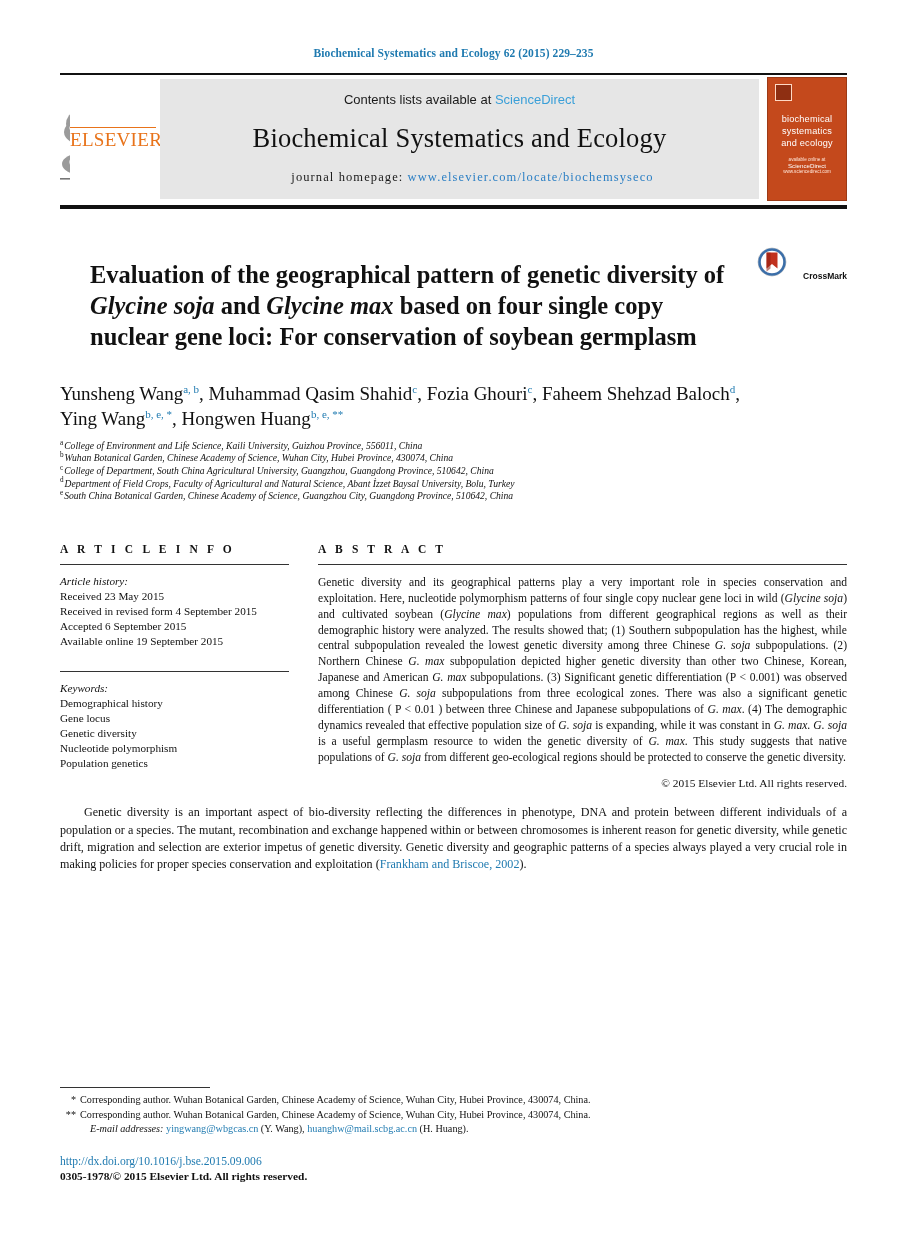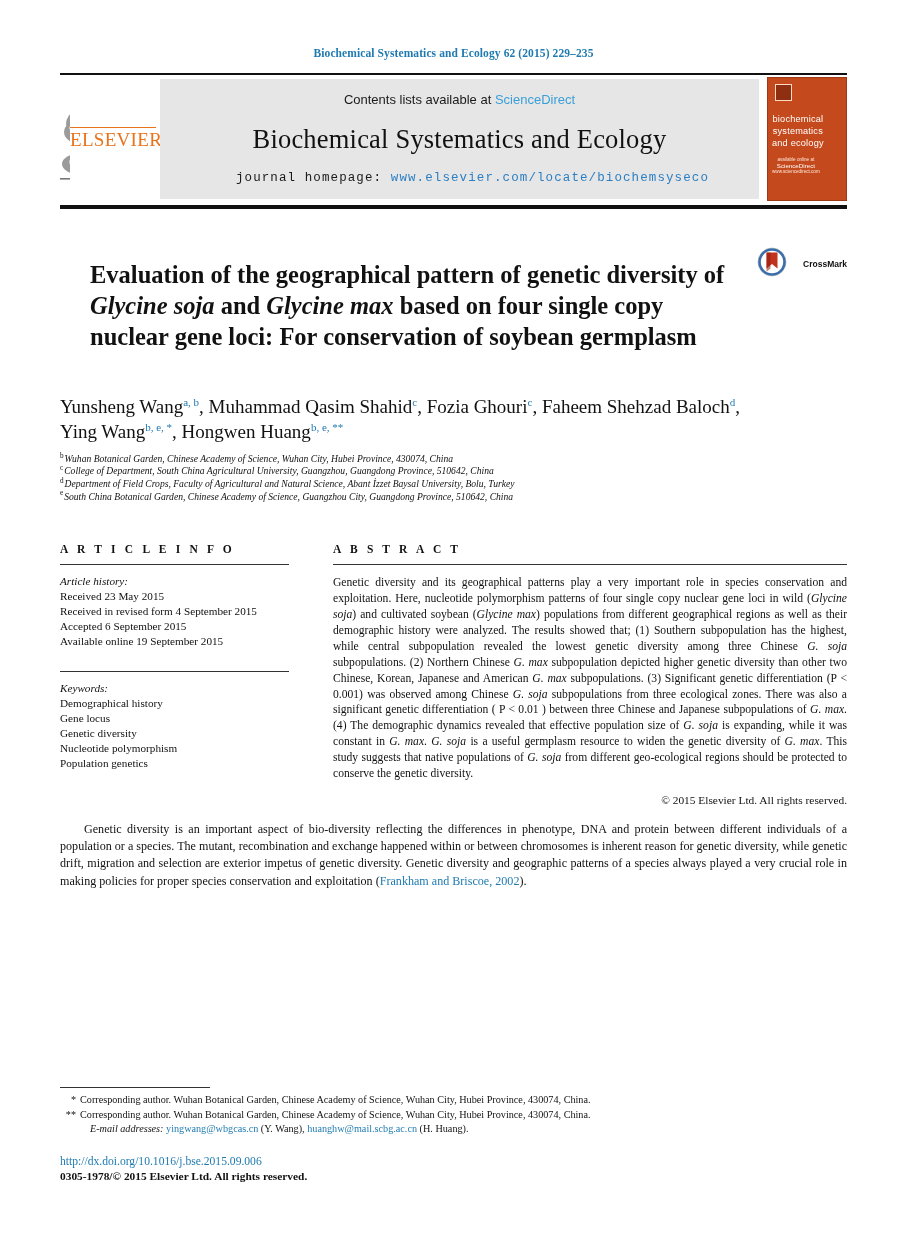--- a/index.html
+++ b/index.html
@@ -91,39 +91,39 @@
   .contents-line .sd {
     color: #3a9fd8;
   }
   .journal-name {
     font-family: "Liberation Serif", serif;
     font-size: 26.5px;
     color: #111;
     letter-spacing: .2px;
   }
   .homepage-line {
-    font-family: Liberation Mono, monospace;
+    font-family: Liberation Serif, serif;
     font-size: 12.5px;
     letter-spacing: 1.1px;
     color: #1a1a1a;
     padding-left: 26px;
   }
   .homepage-line .url {
     color: #2b7fc4;
   }
   .cover-thumb {
     width: 80px;
     flex: 0 0 80px;
     margin-left: 8px;
     background: #c4491c;
     border: 1px solid #9c3a16;
     box-sizing: border-box;
     display: flex;
     flex-direction: column;
-    align-items: flex-start;
+    align-items: center;
     padding: 6px 4px 20px 4px;
     margin-top: 2px;
     margin-bottom: 2px;
   }
   .cover-badge {
     width: 15px;
     height: 15px;
     background: #8e2f12;
     border: 1px solid #ffd9c4;
     align-self: flex-start;
@@ -170,33 +170,33 @@
     color: #111;
     max-width: 690px;
     margin-left: 30px;
   }
   .title-text i { font-style: italic; }
   .crossmark {
     flex: 0 0 auto;
     margin-left: 10px;
     margin-top: 4px;
     display: flex;
-    align-items: center;
+    align-items: flex-end;
     gap: 16px;
   }
   .crossmark-label {
     font-family: "Liberation Sans", sans-serif;
     font-size: 8.5px;
     font-weight: bold;
     color: #111;
   }
 
   
   .authors {
-    margin-top: 25px;
+    margin-top: 12px;
     font-family: "Liberation Serif", serif;
     font-size: 19px;
     line-height: 25px;
     color: #111;
     max-width: 720px;
   }
   .authors sup {
     color: #1f7ab0;
     font-size: 11px;
     vertical-align: super;
@@ -215,21 +215,21 @@
     font-size: 7.2px;
     vertical-align: super;
     line-height: 0;
     padding-right: 1px;
   }
 
   
   .info-abstract {
     display: flex;
     margin-top: 40px;
-    gap: 44px;
+    gap: 29px;
   }
   .col-info {
     flex: 0 0 229px;
   }
   .col-abstract {
     flex: 1 1 auto;
   }
   .section-label {
     font-family: "Liberation Serif", serif;
     font-weight: bold;
@@ -424,20 +424,21 @@
   <div class="authors">
     <span><span>Yunsheng Wang</span><sup>a, b</sup><span>,</span></span>
     <span><span>Muhammad Qasim Shahid</span><sup>c</sup><span>,</span></span>
     <span><span>Fozia Ghouri</span><sup>c</sup><span>,</span></span>
     <span><span>Faheem Shehzad Baloch</span><sup>d</sup><span>,</span></span>
     <span><span>Ying Wang</span><sup>b, e, *</sup><span>,</span></span>
     <span><span>Hongwen Huang</span><sup>b, e, **</sup></span>
   </div>
 
   <div class="affiliations">
+    <div><sup>a</sup><span>College of Environment and Life Science, Kaili University, Guizhou Province, 556011, China</span></div>
     <div><sup>b</sup><span>Wuhan Botanical Garden, Chinese Academy of Science, Wuhan City, Hubei Province, 430074, China</span></div>
     <div><sup>c</sup><span>College of Department, South China Agricultural University, Guangzhou, Guangdong Province, 510642, China</span></div>
     <div><sup>d</sup><span>Department of Field Crops, Faculty of Agricultural and Natural Science, Abant İzzet Baysal University, Bolu, Turkey</span></div>
     <div><sup>e</sup><span>South China Botanical Garden, Chinese Academy of Science, Guangzhou City, Guangdong Province, 510642, China</span></div>
   </div>
 
   <div class="info-abstract">
 
     <div class="col-info">
       <div class="section-label">A R T I C L E  I N F O</div>

